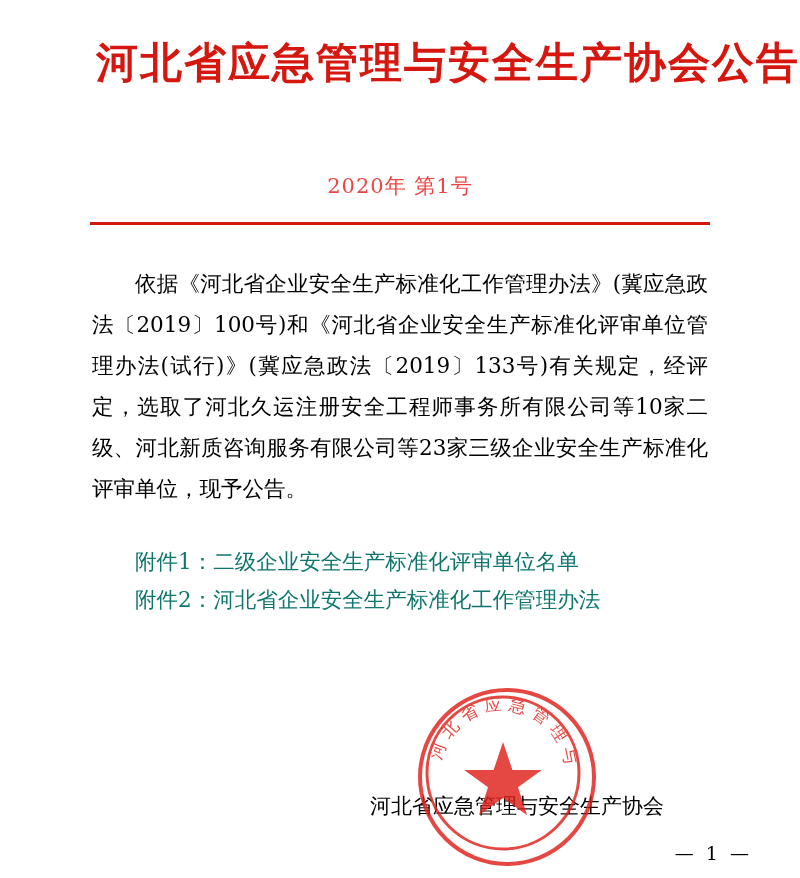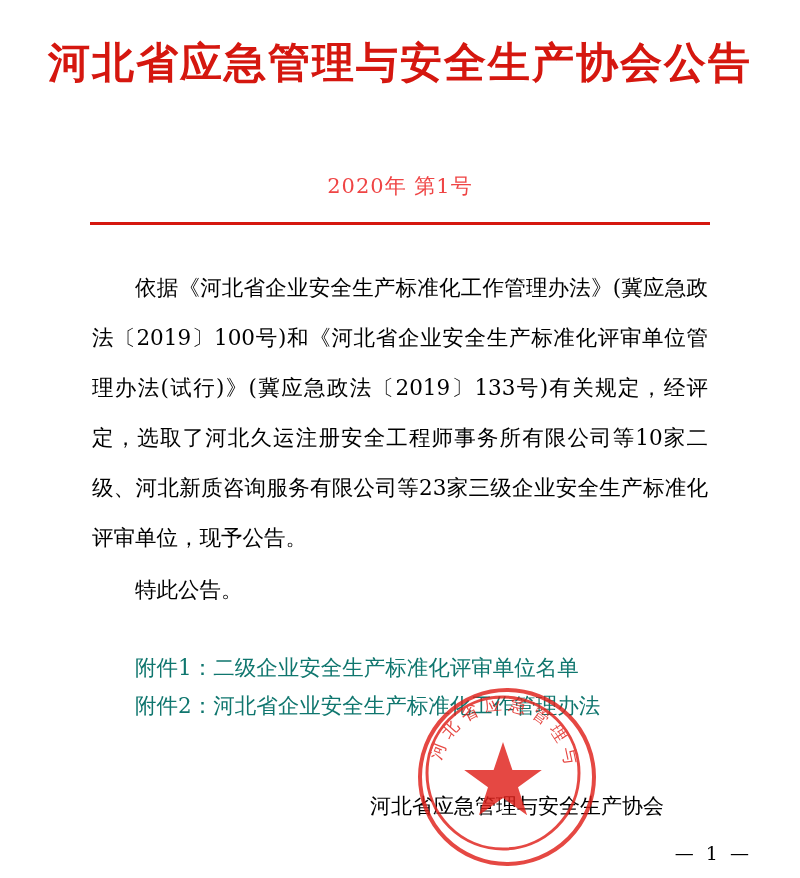--- a/index.html
+++ b/index.html
@@ -15,21 +15,21 @@
     overflow: hidden;
     position: relative;
   }
   .page {
     position: relative;
     width: 800px;
     height: 878px;
     box-sizing: border-box;
   }
   .doc-title {
-    text-align: center;
+    text-align: right;
     color: #d5170f;
     font-family: "DejaVu Serif", "Liberation Serif", serif;
     font-weight: bold;
     font-size: 42px;
     letter-spacing: 2px;
     line-height: 1.2;
     margin: 0;
     padding-top: 38px;
     white-space: nowrap;
   }
@@ -42,21 +42,21 @@
   }
   .red-rule {
     width: 620px;
     height: 3px;
     background: #d5170f;
     margin: 22px auto 0 auto;
   }
   .body-text {
     margin: 38px 92px 0 92px;
     font-size: 21.5px;
-    line-height: 50px;
+    line-height: 41px;
     text-align: justify;
     text-justify: inter-ideograph;
     color: #000;
   }
   .body-text p {
     margin: 0 0 0 0;
     text-indent: 2em;
   }
   .body-text p + p {
     margin-top: 2px;
@@ -118,21 +118,20 @@
 <div class="page">
 
   <h1 class="doc-title">河北省应急管理与安全生产协会公告</h1>
 
   <div class="doc-number">2020年 第1号</div>
 
   <div class="red-rule"></div>
 
   <div class="body-text">
     <p>依据《河北省企业安全生产标准化工作管理办法》(冀应急政法〔2019〕100号)和《河北省企业安全生产标准化评审单位管理办法(试行)》(冀应急政法〔2019〕133号)有关规定，经评定，选取了河北久运注册安全工程师事务所有限公司等10家二级、河北新质咨询服务有限公司等23家三级企业安全生产标准化评审单位，现予公告。</p>
-    <p>特此公告。</p>
   </div>
 
   <div class="attachments">
     <div class="att-line">附件1：二级企业安全生产标准化评审单位名单</div>
     <div class="att-line">附件2：河北省企业安全生产标准化工作管理办法</div>
   </div>
 
   <div class="seal">
     <div class="seal-inner">
       <svg width="162" height="162" viewBox="0 0 162 162" aria-hidden="true">

